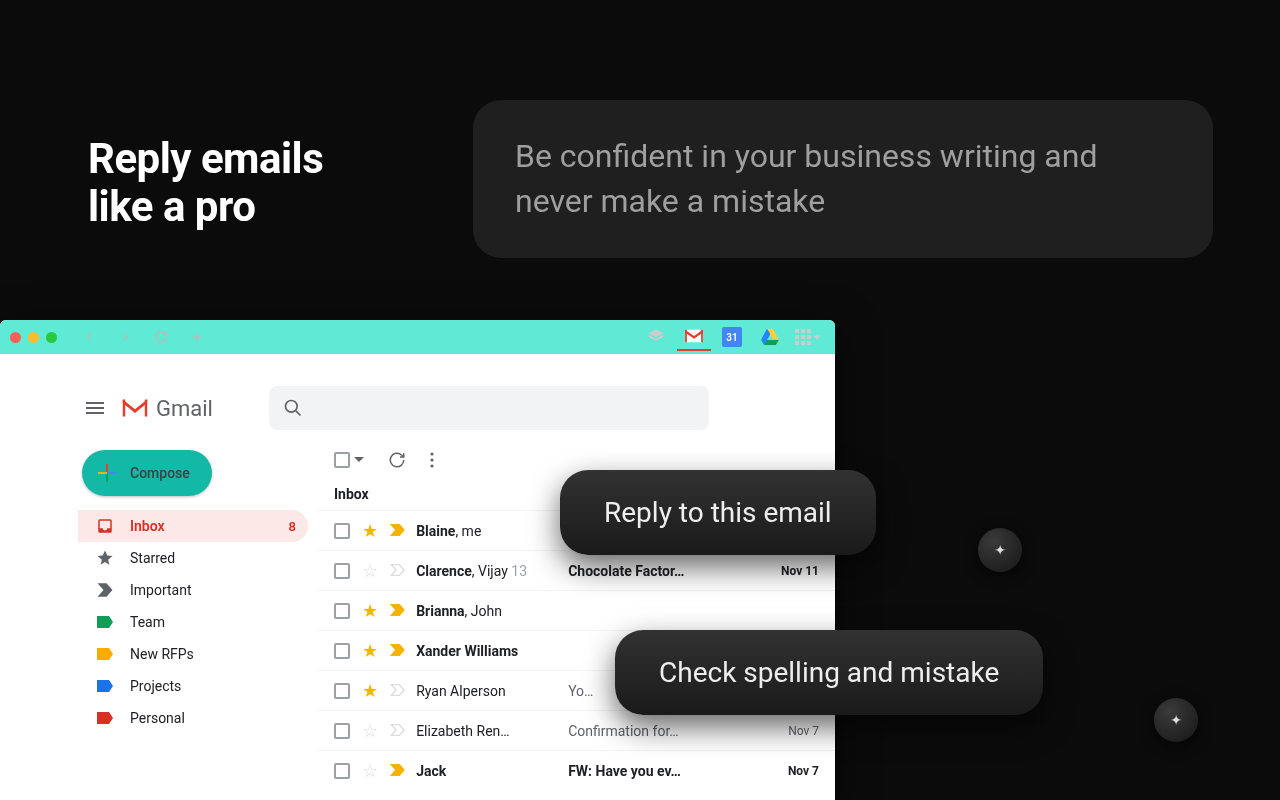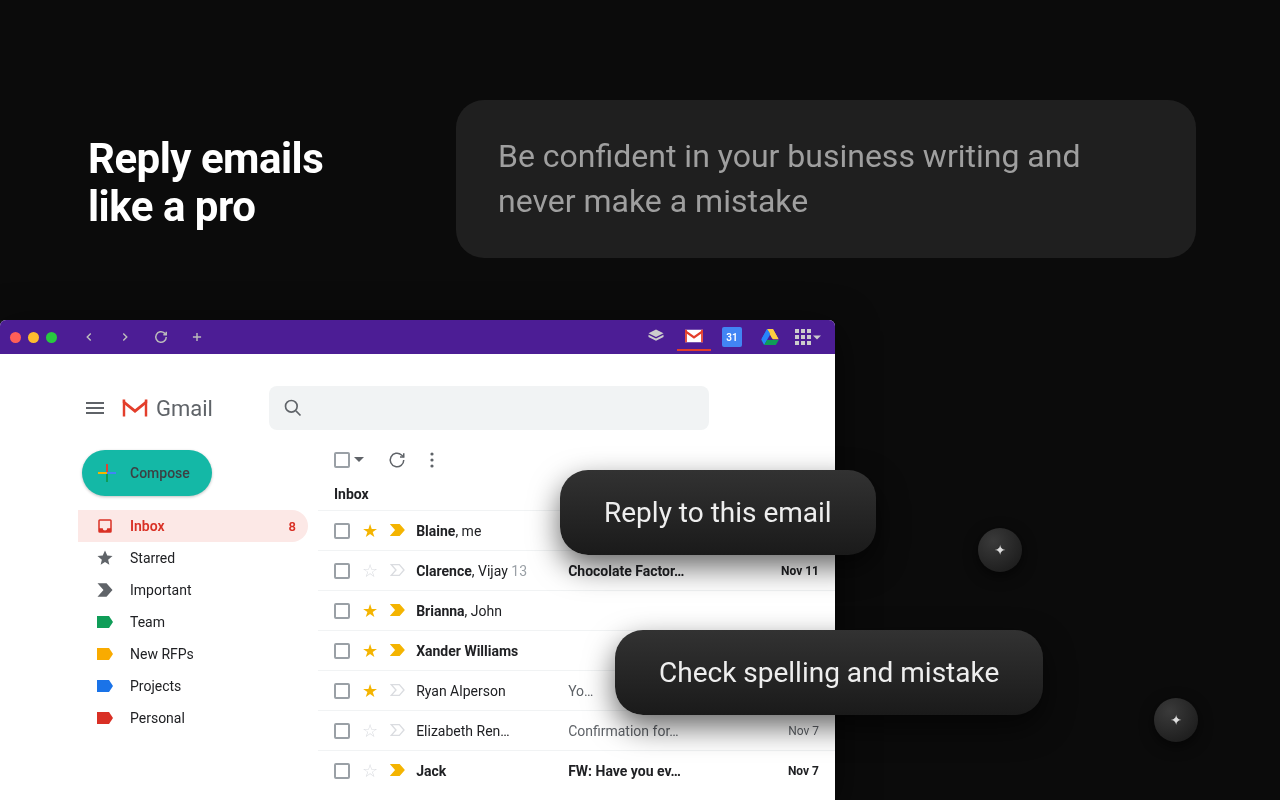--- a/index.html
+++ b/index.html
@@ -1,35 +1,35 @@
 <!DOCTYPE html>
 <html><head>
 <meta charset="utf-8">
 <style>
 * { margin:0; padding:0; box-sizing:border-box; font-family: -apple-system, BlinkMacSystemFont, "Segoe UI", Roboto, Helvetica, Arial, sans-serif; }
 body { background:#0b0b0b; width:1280px; height:800px; overflow:hidden; position:relative; }
 
 
 .headline { position:absolute; left:88px; top:90px; color:#fff; font-size:42px; font-weight:700; line-height:1.15; letter-spacing:-0.5px;margin-top:45px; }
-.sub-bubble { position:absolute; left:456px; top:100px; width:740px; background:rgba(40,40,40,0.7); border-radius:28px; padding:34px 42px; color:#9f9f9f; font-size:32px; line-height:1.4; }
+.sub-bubble { position:absolute; left:473px; top:100px; width:740px; background:rgba(40,40,40,0.7); border-radius:28px; padding:34px 42px; color:#9f9f9f; font-size:32px; line-height:1.4; }
 
 
 .dock { position:absolute; left:0; top:320px; bottom:0; width:70px; background:#1a1d21; display:flex; flex-direction:column; align-items:center; padding-top:12px; gap:16px; }
 .dock-search { width:36px; height:36px; display:flex; align-items:center; justify-content:center; color:#9aa0a6; }
 .avatar { width:40px; height:40px; border-radius:50%; border:2px solid transparent; background-size:cover; background-position:center; }
 .avatar.b1{background:linear-gradient(135deg,#4a90d9,#2c5aa0);} 
 .avatar.b2{background:linear-gradient(135deg,#d9b38c,#8c6239);} 
 .avatar.b3{background:linear-gradient(135deg,#7a4a3a,#3a2a24);border-color:#c0392b;}
 .avatar.ring{border-color:#2b7de9;}
 .add-circle { width:40px;height:40px;border:1.5px solid #555;border-radius:50%;display:flex;align-items:center;justify-content:center;color:#888;font-size:20px;}
 .dock-icon{width:36px;height:36px;display:flex;align-items:center;justify-content:center;}
 
 
 .window { position:absolute; left:0; top:320px; width:835px; height:480px; background:#fff; border-top-left-radius:6px; border-top-right-radius:6px; overflow:hidden; box-shadow:0 10px 40px rgba(0,0,0,0.6);}
-.titlebar { height:34px; background:#4c1d95; display:flex; align-items:center; padding:0 10px; gap:8px; }
+.titlebar { height:34px; background:#5eead4; display:flex; align-items:center; padding:0 10px; gap:8px; }
 .traffic { display:flex; gap:7px; margin-right:10px;}
 .traffic span{width:11px;height:11px;border-radius:50%;}
 .tl-r{background:#ff5f57;} .tl-y{background:#febc2e;} .tl-g{background:#28c840;}
 .nav-btn{width:28px;height:28px;display:flex;align-items:center;justify-content:center;color:#bbb;border-radius:4px;}
 .titlebar-right{margin-left:auto;display:flex;gap:4px;align-items:center;}
 .tb-icon{width:34px;height:28px;display:flex;align-items:center;justify-content:center;}
 .tb-icon.active{border-bottom:2px solid #e33e2b;}
 .calendar-badge{width:20px;height:20px;background:#4285f4;color:#fff;font-size:10px;font-weight:600;display:flex;align-items:center;justify-content:center;border-radius:2px;}
 .apps-grid{display:grid;grid-template-columns:repeat(3,4px);grid-template-rows:repeat(3,4px);gap:2px;}
 .apps-grid span{background:#ccc;width:4px;height:4px;}

